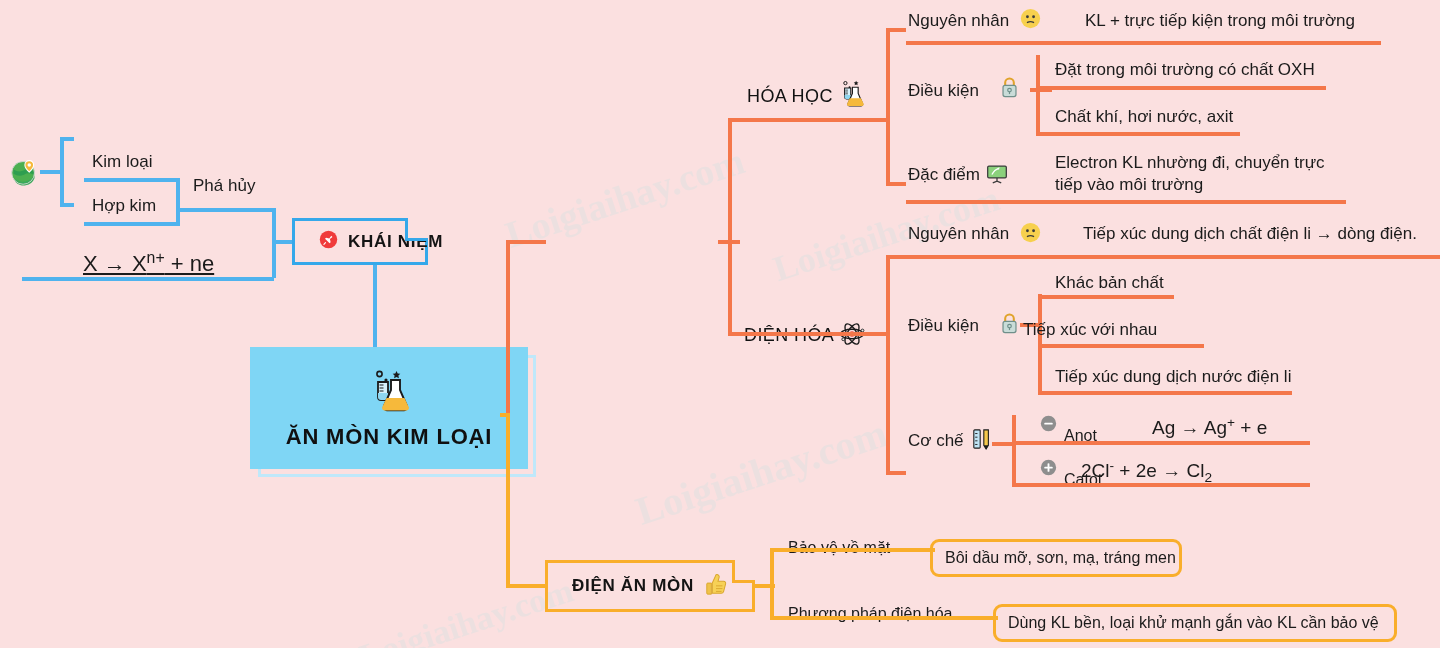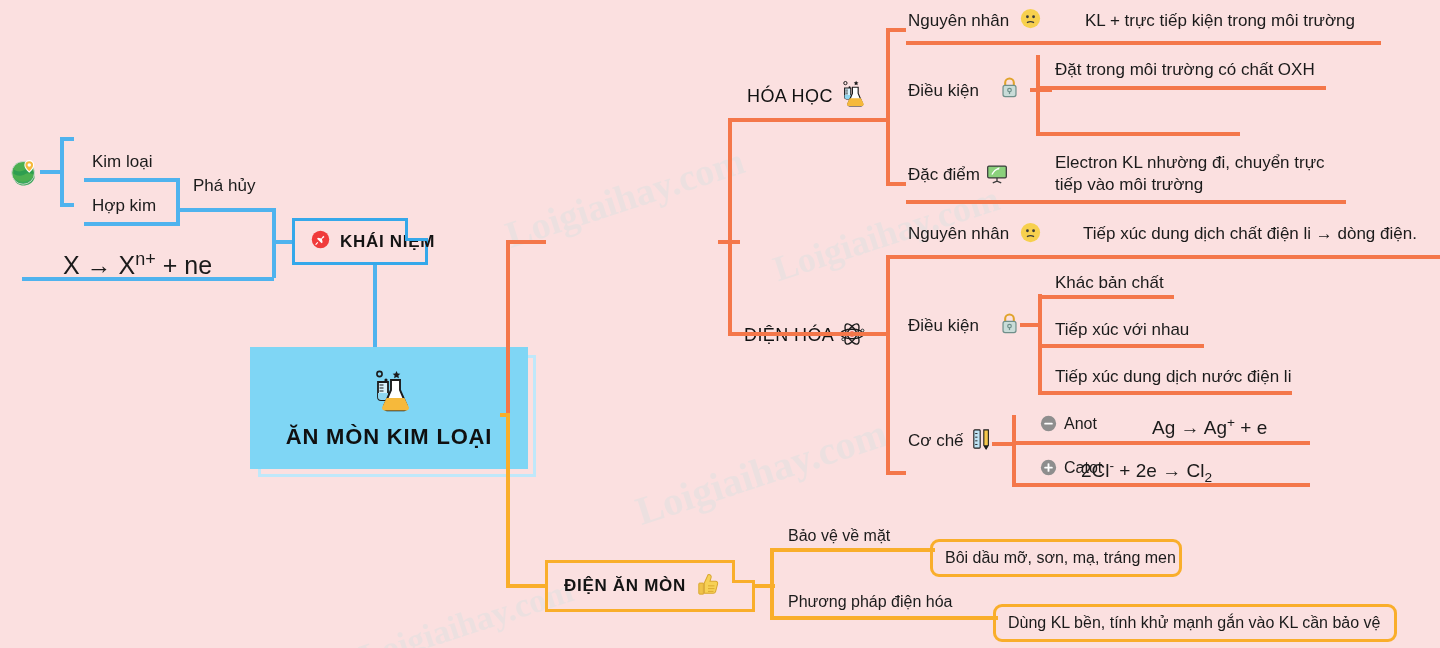--- a/index.html
+++ b/index.html
@@ -41,37 +41,37 @@
 
   
   .lbl{
     position:absolute;
     font-size:17px;
     line-height:1.28;
     white-space:nowrap;
     color:#1b1b1b;
   }
   .lbl.w{white-space:normal;}
-  .lbl.sm{font-size:16px;}
+  .lbl.sm{font-size:16px;margin-top:12px;}
   .branchttl{
     position:absolute;
     font-size:18px;
     letter-spacing:.4px;
     white-space:nowrap;
     color:#111;
   }
 
   
   .foldbox{
     position:absolute;
     box-sizing:border-box;
     border:3px solid #f4774a;
     background:transparent;
     display:flex;align-items:center;
-    padding-left:16px;
+    padding-left:24px;
     gap:10px;
   }
   .foldbox.blue{border-color:#35a8ea;}
   .foldbox.yellow{border-color:#f9ae2b;}
   .foldbox .ttl{
     font-size:17px;font-weight:700;letter-spacing:.7px;
     color:#141414;white-space:nowrap;
   }
   
   .fold{
@@ -151,21 +151,21 @@
 
   <div class="lbl" style="left:92px;top:195px;">Hợp kim</div>
   <div class="ln h blue" style="left:84px;top:222px;width:96px;"></div>
 
   <div class="lbl" style="left:193px;top:175px;">Phá hủy</div>
   <div class="ln v blue" style="left:176px;top:208px;height:14px;"></div>
   <div class="ln h blue" style="left:176px;top:208px;width:100px;"></div>
   <div class="ln v blue" style="left:272px;top:208px;height:34px;"></div>
   <div class="ln h blue" style="left:272px;top:240px;width:22px;"></div>
 
-  <div class="lbl" style="left:63px;top:248px;font-size:25px;">
+  <div class="lbl" style="left:83px;top:248px;font-size:22px;text-decoration:underline;">
     <span>X → X</span><span class="sup">n+</span><span> + ne</span>
   </div>
 
   <div class="ln h blue" style="left:22px;top:277px;width:252px;"></div>
   <div class="ln v blue" style="left:272px;top:240px;height:38px;"></div>
 
   <div class="foldbox blue" style="left:292px;top:218px;width:136px;height:47px;">
     <span class="ico">
       <svg viewBox="0 0 24 24" width="19" height="19">
         <circle cx="12" cy="12" r="11" fill="#f03b3b"></circle>
@@ -258,20 +258,21 @@
   <div class="ln v" style="left:1035px;top:88px;height:0;"></div>
   <div class="ln v" style="left:1036px;top:88px;height:0;"></div>
   <div class="ln v" style="left:1036px;top:87px;height:0;"></div>
   <div class="ln v" style="left:1036px;top:88px;height:0;"></div>
 
   <div class="ln v" style="left:1036px;top:88px;height:0;"></div>
   <div class="ln v" style="left:1036px;top:55px;height:80px;"></div>
   <div class="ln h" style="left:1036px;top:87px;width:14px;"></div>
   <div class="lbl" style="left:1055px;top:59px;">Đặt trong môi trường có chất OXH</div>
   <div class="ln h" style="left:1036px;top:86px;width:290px;"></div>
+  <div class="lbl" style="left:1055px;top:106px;">Chất khí, hơi nước, axit</div>
   <div class="ln h" style="left:1036px;top:132px;width:204px;"></div>
 
   <div class="lbl" style="left:908px;top:164px;">Đặc điểm</div>
   <div class="abs" style="left:986px;top:164px;">
     <svg viewBox="0 0 26 24" width="22" height="21">
       <rect x="2" y="2" width="22" height="14" rx="1.5" fill="#8bd17c" stroke="#3b3b3b" stroke-width="1.5"></rect>
       <path d="M7 12 q3 -6 8 -7" stroke="#fff" stroke-width="1.6" fill="none"></path>
       <path d="M13 4.5 l3 -1 l-.6 3" fill="#fff"></path>
       <path d="M13 16 v4 M8 22 l5 -2 l5 2" stroke="#3b3b3b" stroke-width="1.5" fill="none"></path>
     </svg>
@@ -316,21 +317,21 @@
       <path d="M6 11 v-3.5 a5 5 0 0 1 10 0 v3.5" fill="none" stroke="#e0a32a" stroke-width="2.4"></path>
       <rect x="3.5" y="10.5" width="15" height="13" rx="2.4" fill="#c9dcd8" stroke="#6f8f8a" stroke-width="1.4"></rect>
       <circle cx="11" cy="16" r="2.1" fill="none" stroke="#6f8f8a" stroke-width="1.4"></circle>
       <path d="M11 17.6 v3" stroke="#6f8f8a" stroke-width="1.4"></path>
     </svg>
   </div>
   <div class="ln h" style="left:1020px;top:323px;width:22px;"></div>
   <div class="ln v" style="left:1038px;top:294px;height:100px;"></div>
   <div class="lbl" style="left:1055px;top:272px;">Khác bản chất</div>
   <div class="ln h" style="left:1038px;top:295px;width:136px;"></div>
-  <div class="lbl" style="left:1055px;top:319px;">Tiếp xúc với nhau</div>
+  <div class="lbl" style="left:1023px;top:319px;">Tiếp xúc với nhau</div>
   <div class="ln h" style="left:1038px;top:344px;width:166px;"></div>
   <div class="lbl" style="left:1055px;top:366px;">Tiếp xúc dung dịch nước điện li</div>
   <div class="ln h" style="left:1038px;top:391px;width:254px;"></div>
 
   <div class="lbl" style="left:908px;top:430px;">Cơ chế</div>
   <div class="abs" style="left:972px;top:428px;">
     <svg viewBox="0 0 22 24" width="20" height="22">
       <rect x="2" y="2" width="7" height="20" rx="1" fill="#bfe4f5" stroke="#1b1b1b" stroke-width="1.2"></rect>
       <path d="M3.5 6 h2.5 M3.5 10 h2.5 M3.5 14 h2.5 M3.5 18 h2.5" stroke="#1b1b1b" stroke-width="1"></path>
       <path d="M13 2 h5 v17 l-2.5 4 l-2.5 -4z" fill="#f6c84c" stroke="#1b1b1b" stroke-width="1.2"></path>
@@ -384,16 +385,16 @@
 
   <div class="lbl sm" style="left:788px;top:526px;">Bảo vệ về mặt</div>
   <div class="ln h yel" style="left:770px;top:548px;width:165px;"></div>
   <div class="pill" style="left:930px;top:539px;width:252px;height:38px;">
     <span>Bôi dầu mỡ, sơn, mạ, tráng men</span>
   </div>
 
   <div class="lbl sm" style="left:788px;top:592px;">Phương pháp điện hóa</div>
   <div class="ln h yel" style="left:770px;top:616px;width:228px;"></div>
   <div class="pill" style="left:993px;top:604px;width:404px;height:38px;">
-    <span>Dùng KL bền, tính khử mạnh gắn vào KL cần bảo vệ</span>
+    <span>Dùng KL bền, loại khử mạnh gắn vào KL cần bảo vệ</span>
   </div>
 
 </div>
 
 </body></html>

